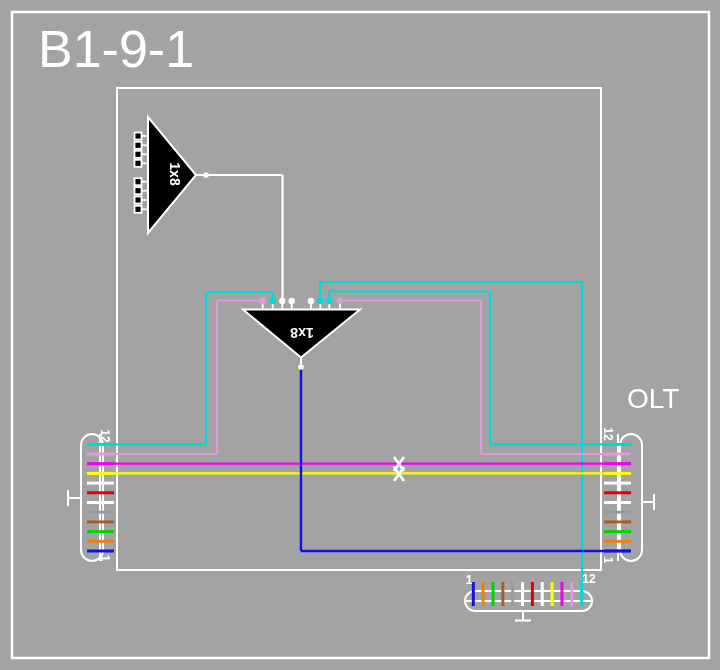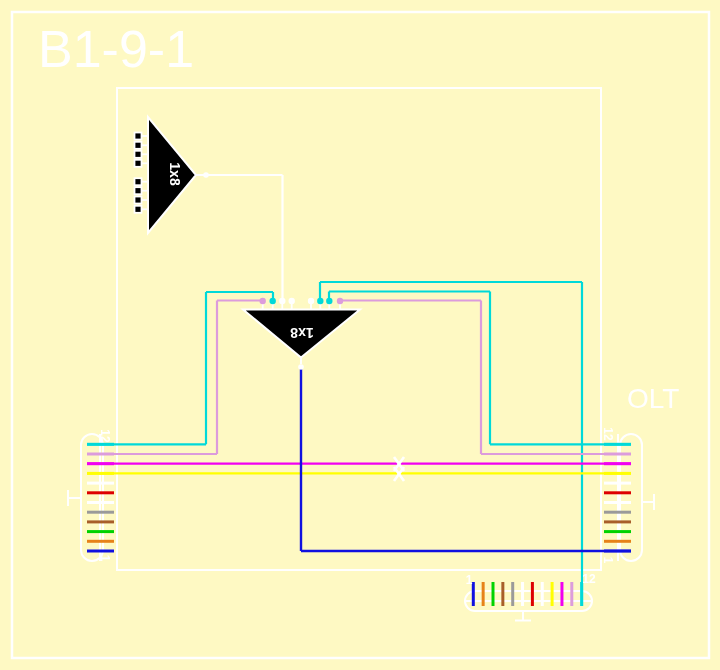--- a/index.html
+++ b/index.html
@@ -1,17 +1,17 @@
 <!DOCTYPE html>
 <html><head>
 <meta charset="utf-8">
 <style>
   html,body{margin:0;padding:0;background:#000;}
   body{width:720px;height:670px;overflow:hidden;}
-  .stage{position:relative;width:720px;height:670px;background:#fef9c3;}
+  .stage{position:relative;width:720px;height:670px;background:#a3a3a3;}
   svg{display:block;}
   text{font-family:"Liberation Sans",sans-serif;fill:#fff;}
   .title-text{font-size:52px;}
   .olt-text{font-size:28px;}
   .splitter-lbl{font-size:14px;font-weight:bold;}
   .conn-lbl{font-size:12px;font-weight:bold;}
 </style>
 </head>
 <body>
 

